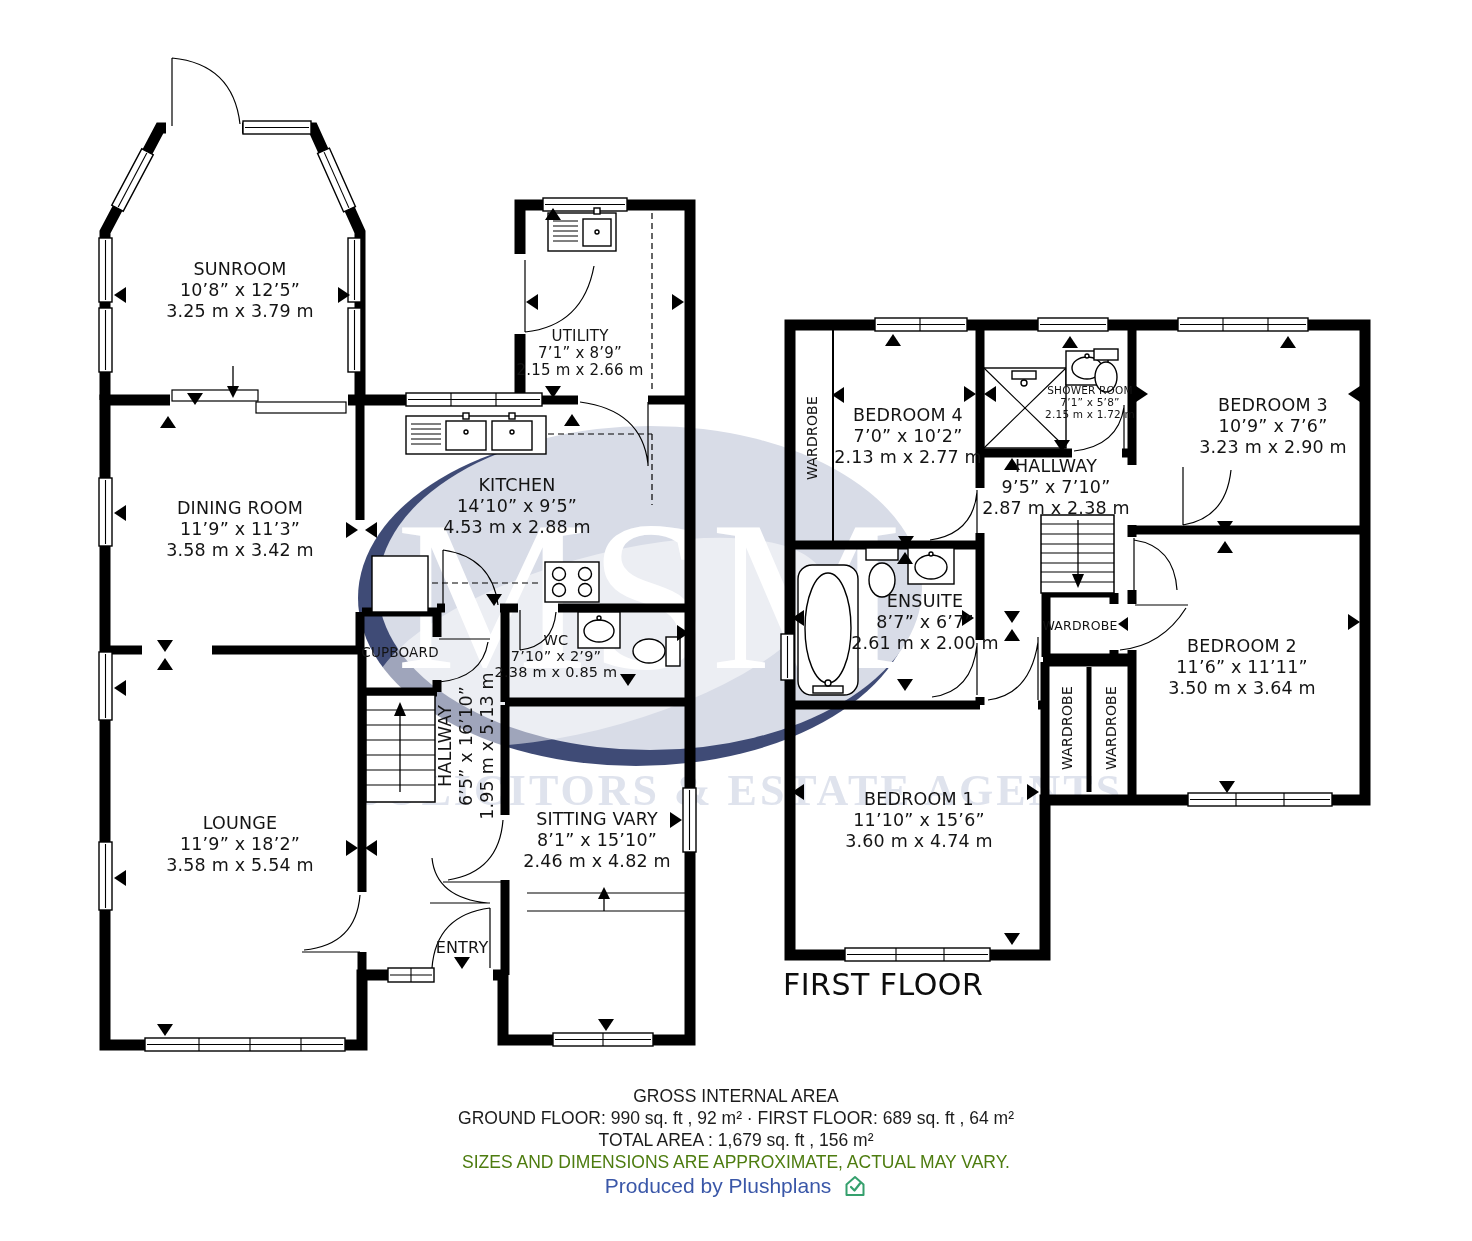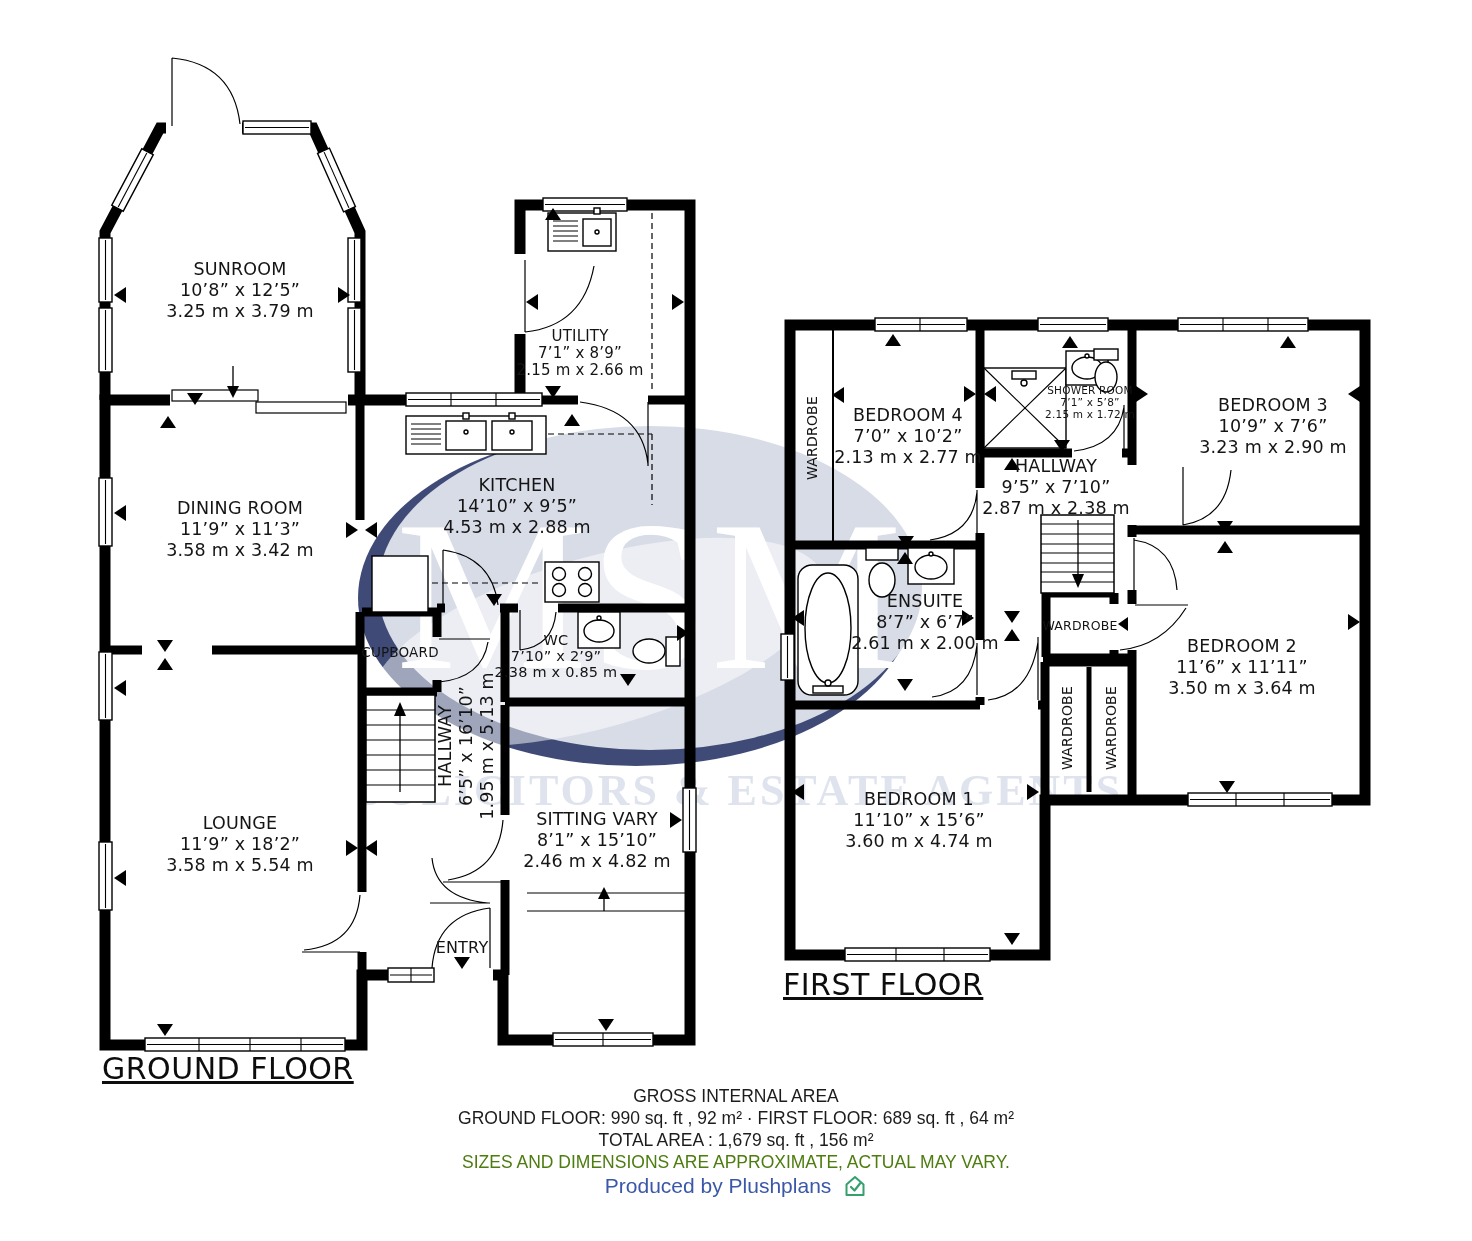--- a/index.html
+++ b/index.html
@@ -9,21 +9,21 @@
         font:17.5px/21px "DejaVu Sans",sans-serif;color:#141414;white-space:nowrap;letter-spacing:.2px;}
   .room span{display:block;}
   .sm{font:15px/17px "DejaVu Sans",sans-serif;}
   .wc{font:14.5px/16px "DejaVu Sans",sans-serif;}
   .tiny{font:10.5px/12px "DejaVu Sans",sans-serif;}
   .one{font:16px/18px "DejaVu Sans",sans-serif;}
   .cup{font:13.5px/15px "DejaVu Sans",sans-serif;}
   .wrd{font:14px/15px "DejaVu Sans",sans-serif;}
   .wrdsm{font:12.5px/14px "DejaVu Sans",sans-serif;}
   .vert{transform:translate(-50%,-50%) rotate(-90deg);}
-  .floor-title{position:absolute;font:30px/34px "DejaVu Sans",sans-serif;color:#0d0d0d;letter-spacing:.5px;text-decoration:underline;}
+  .floor-title{position:absolute;font:30px/34px "DejaVu Sans",sans-serif;color:#0d0d0d;letter-spacing:.5px;}
   .fline{position:absolute;left:0;width:100%;text-align:center;font-family:"Liberation Sans",sans-serif;color:#1c1c1c;font-size:17.5px;}
   .fgray{color:#4d7c0f;}
   .fblue{color:#3a57a8;font-size:21px;text-align:center;}
   .fblue svg{position:static;vertical-align:-5px;margin-left:6px;}
 </style>
 </head>
 <body>
 
 <div id="canvas">
 
@@ -399,21 +399,20 @@
   <div class="room wrdsm" style="left:1080px;top:626px">
     <span>WARDROBE</span>
   </div>
   <div class="room vert wrd" style="left:1067px;top:728px">
     <span>WARDROBE</span>
   </div>
   <div class="room vert wrd" style="left:1111px;top:728px">
     <span>WARDROBE</span>
   </div>
 
-  <div class="floor-title" style="left:102px;top:1052px">GROUND FLOOR</div>
   <div class="floor-title" style="left:783px;top:968px">FIRST FLOOR</div>
 
   <div class="fline" style="top:1086px">GROSS INTERNAL AREA</div>
   <div class="fline" style="top:1108px">GROUND FLOOR: 990 sq. ft , 92 m² · FIRST FLOOR: 689 sq. ft , 64 m²</div>
   <div class="fline" style="top:1130px">TOTAL AREA : 1,679 sq. ft , 156 m²</div>
   <div class="fline fgray" style="top:1152px">SIZES AND DIMENSIONS ARE APPROXIMATE, ACTUAL MAY VARY.</div>
   <div class="fline fblue" style="top:1174px">
     <span>Produced by Plushplans</span>
     <svg width="24" height="24" viewBox="0 0 24 24">
       <path d="M3.5,10.5 L12,3 L20.5,10.5 V21 H3.5 Z" fill="none" stroke="#35a06d" stroke-width="2" stroke-linejoin="round"></path>

